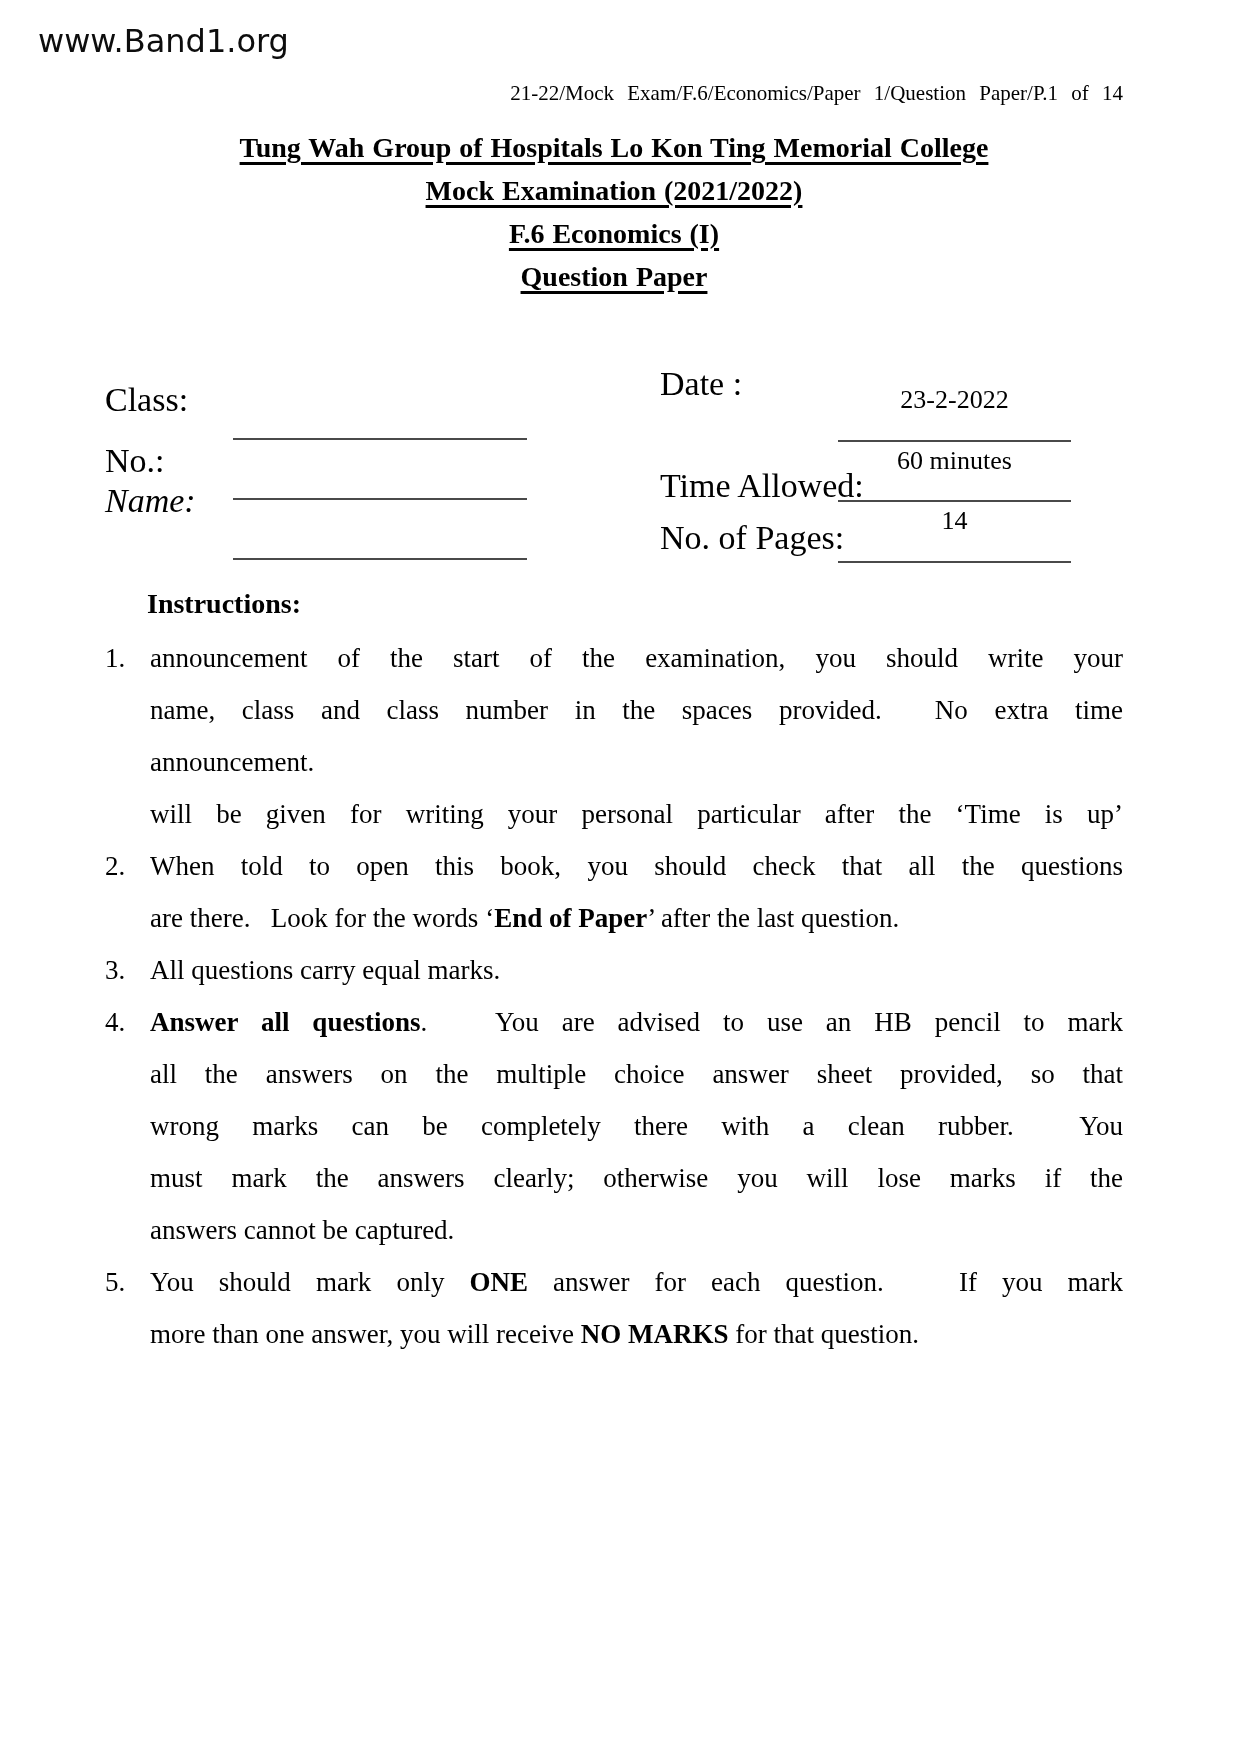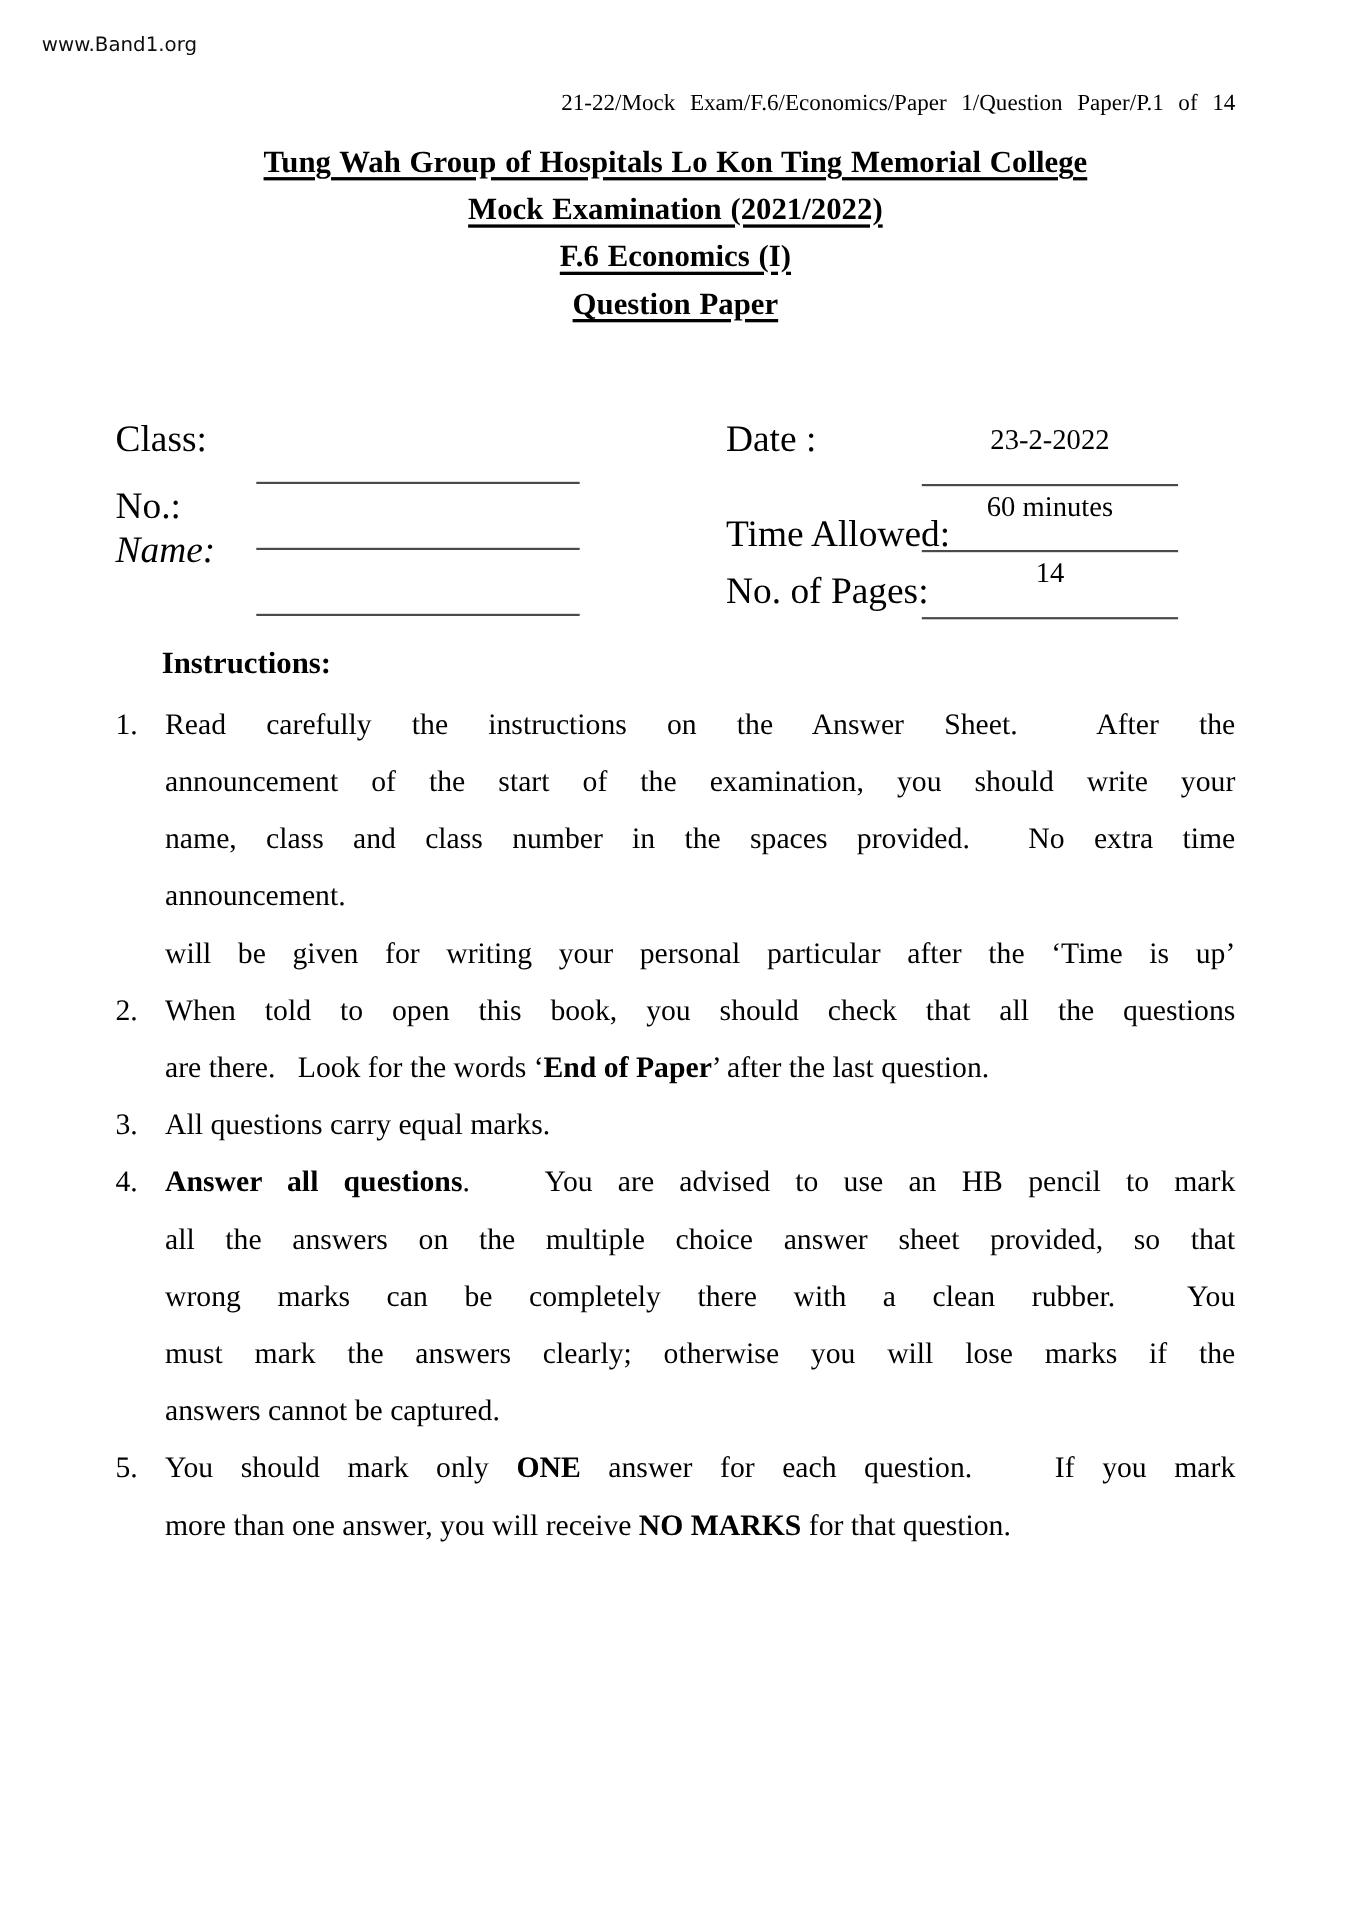--- a/index.html
+++ b/index.html
@@ -11,21 +11,21 @@
     background: #ffffff;
     color: #000;
     font-family: "Liberation Serif", serif;
     overflow: hidden;
   }
   .band1 {
     position: absolute;
     left: 38px;
     top: 24px;
     font-family: "DejaVu Sans", sans-serif;
-    font-size: 18px;
+    font-size: 32px;
     line-height: 34px;
     color: #0d0d0d;
     letter-spacing: 0px;
   }
   .doc-header {
     position: absolute;
     left: 105px;
     top: 80px;
     width: 1018px;
     text-align: right;
@@ -122,37 +122,36 @@
     <div class="title-line"><span>Question Paper</span></div>
   </div>
 
   <div class="form-label" style="left:105px; top:384px;">Class:</div>
   <div class="form-label" style="left:105px; top:445px;">No.:</div>
   <div class="form-label" style="left:105px; top:485px;font-style:italic;">Name:</div>
   <div class="blank-line blank-left" style="top:438px;"></div>
   <div class="blank-line blank-left" style="top:498px;"></div>
   <div class="blank-line blank-left" style="top:558px;"></div>
 
-  <div class="form-label" style="left:660px; top:384px;">Date :</div>
+  <div class="form-label" style="left:660px; top:368px;">Date :</div>
   <div class="form-label" style="left:660px; top:470px;">Time Allowed:</div>
   <div class="form-label" style="left:660px; top:505px;margin-top:17px;">No. of Pages:</div>
   <div class="form-value" style="left:838px; top:384px;">23-2-2022</div>
   <div class="form-value" style="left:838px; top:445px;">60 minutes</div>
   <div class="form-value" style="left:838px; top:505px;">14</div>
   <div class="blank-line blank-right" style="top:440px;"></div>
   <div class="blank-line blank-right" style="top:500px;"></div>
   <div class="blank-line blank-right" style="top:561px;"></div>
 
   <div class="instructions">
     <div class="instr-heading">Instructions:</div>
     <div>
         <div class="item">
           <div class="num">1.</div>
           <div class="lines">
-            <div class="line"><span>Read carefully the instructions on the Answer Sheet.  After the</span></div>
             <div class="line"><span>announcement of the start of the examination, you should write your</span></div>
             <div class="line"><span>name, class and class number in the spaces provided.  No extra time</span></div>
             <div class="line last"><span>announcement.</span></div>
             <div class="line"><span>will be given for writing your personal particular after the ‘Time is up’</span></div>
           </div>
         </div>
         <div class="item">
           <div class="num">2.</div>
           <div class="lines">
             <div class="line"><span>When told to open this book, you should check that all the questions</span></div>

